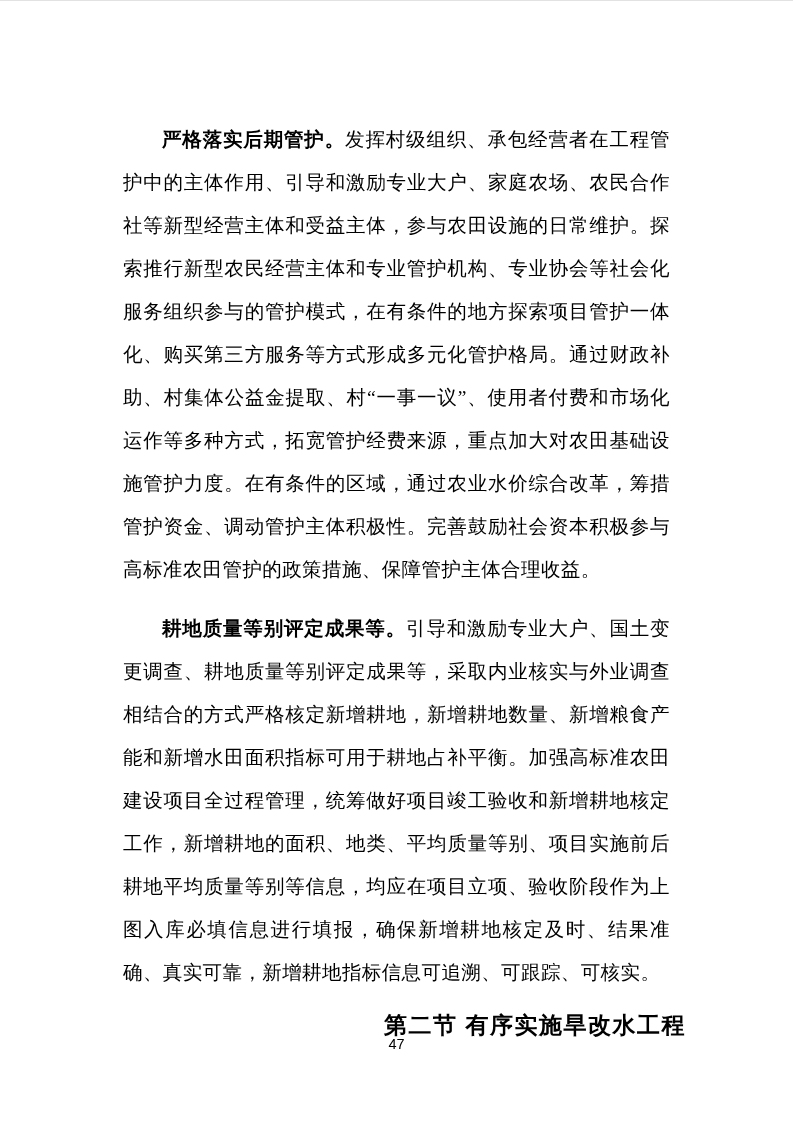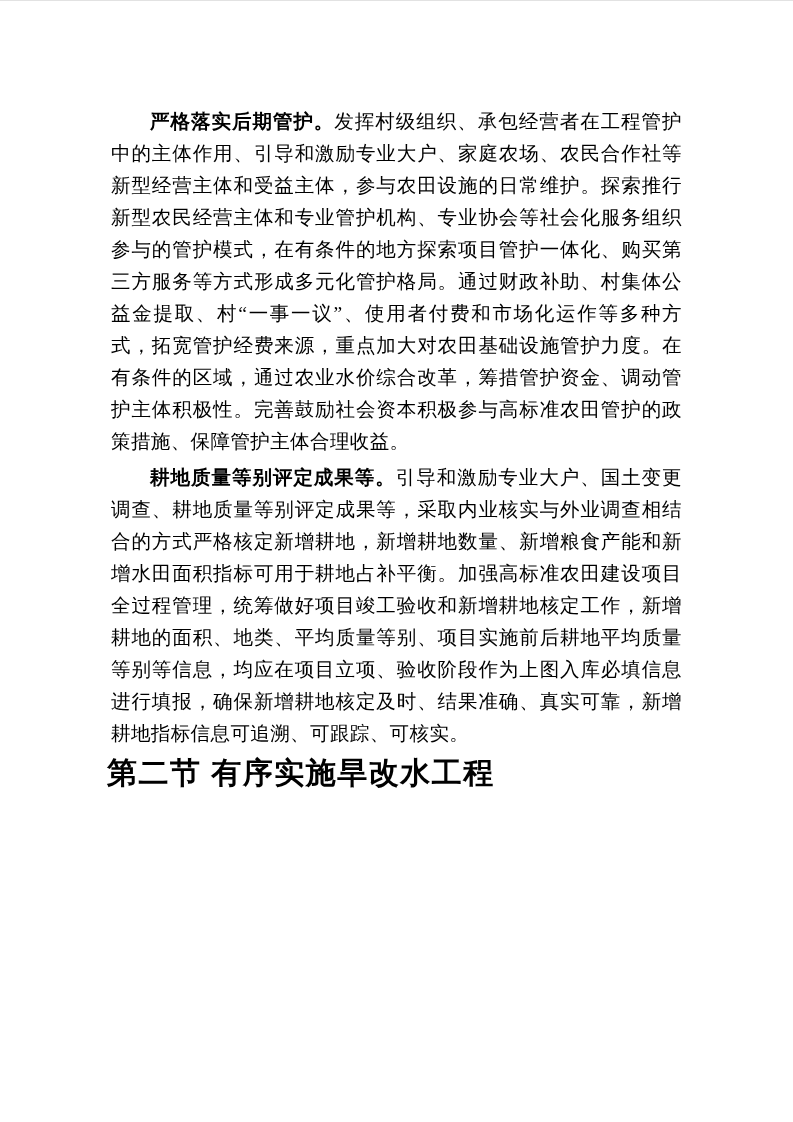--- a/index.html
+++ b/index.html
@@ -18,38 +18,38 @@
     border-top: 1px solid #e2e2e2;
     box-sizing: border-box;
   }
   .content {
     position: absolute;
     left: 107px;
     top: 101px;
     width: 579px;
   }
   .para {
-    margin: 4px;
+    margin: 16px;
     font-size: 19.5px;
-    line-height: 32px;
+    line-height: 43px;
     text-align: justify;
     text-justify: inter-ideograph;
     text-indent: 2em;
     letter-spacing: 0.4px;
     word-break: break-all;
   }
   .para .lead {
     font-weight: 700;
   }
   .section-heading {
     margin: 8px 0 0 0;
-    text-align: left;
+    text-align: right;
     text-indent: 0;
     font-family: "Liberation Sans", "DejaVu Sans", sans-serif;
-    font-size: 30px;
+    font-size: 23px;
     font-weight: 700;
     letter-spacing: 1.5px;
     line-height: 30px;
   }
   .page-number {
     position: absolute;
     top: 1035px;
     left: 0;
     width: 100%;
     text-align: center;
@@ -65,13 +65,14 @@
   <div class="content">
 
     <p class="para"><span class="lead">严格落实后期管护。</span><span>发挥村级组织、承包经营者在工程管护中的主体作用、引导和激励专业大户、家庭农场、农民合作社等新型经营主体和受益主体，参与农田设施的日常维护。探索推行新型农民经营主体和专业管护机构、专业协会等社会化服务组织参与的管护模式，在有条件的地方探索项目管护一体化、购买第三方服务等方式形成多元化管护格局。通过财政补助、村集体公益金提取、村“一事一议”、使用者付费和市场化运作等多种方式，拓宽管护经费来源，重点加大对农田基础设施管护力度。在有条件的区域，通过农业水价综合改革，筹措管护资金、调动管护主体积极性。完善鼓励社会资本积极参与高标准农田管护的政策措施、保障管护主体合理收益。</span></p>
 
 
     <p class="para"><span class="lead">耕地质量等别评定成果等。</span><span>引导和激励专业大户、国土变更调查、耕地质量等别评定成果等，采取内业核实与外业调查相结合的方式严格核定新增耕地，新增耕地数量、新增粮食产能和新增水田面积指标可用于耕地占补平衡。加强高标准农田建设项目全过程管理，统筹做好项目竣工验收和新增耕地核定工作，新增耕地的面积、地类、平均质量等别、项目实施前后耕地平均质量等别等信息，均应在项目立项、验收阶段作为上图入库必填信息进行填报，确保新增耕地核定及时、结果准确、真实可靠，新增耕地指标信息可追溯、可跟踪、可核实。</span></p>
 
     <h2 class="section-heading">第二节 有序实施旱改水工程</h2>
   </div>
 
+  <div class="page-number">47</div>
 </div>
 
 </body></html>

